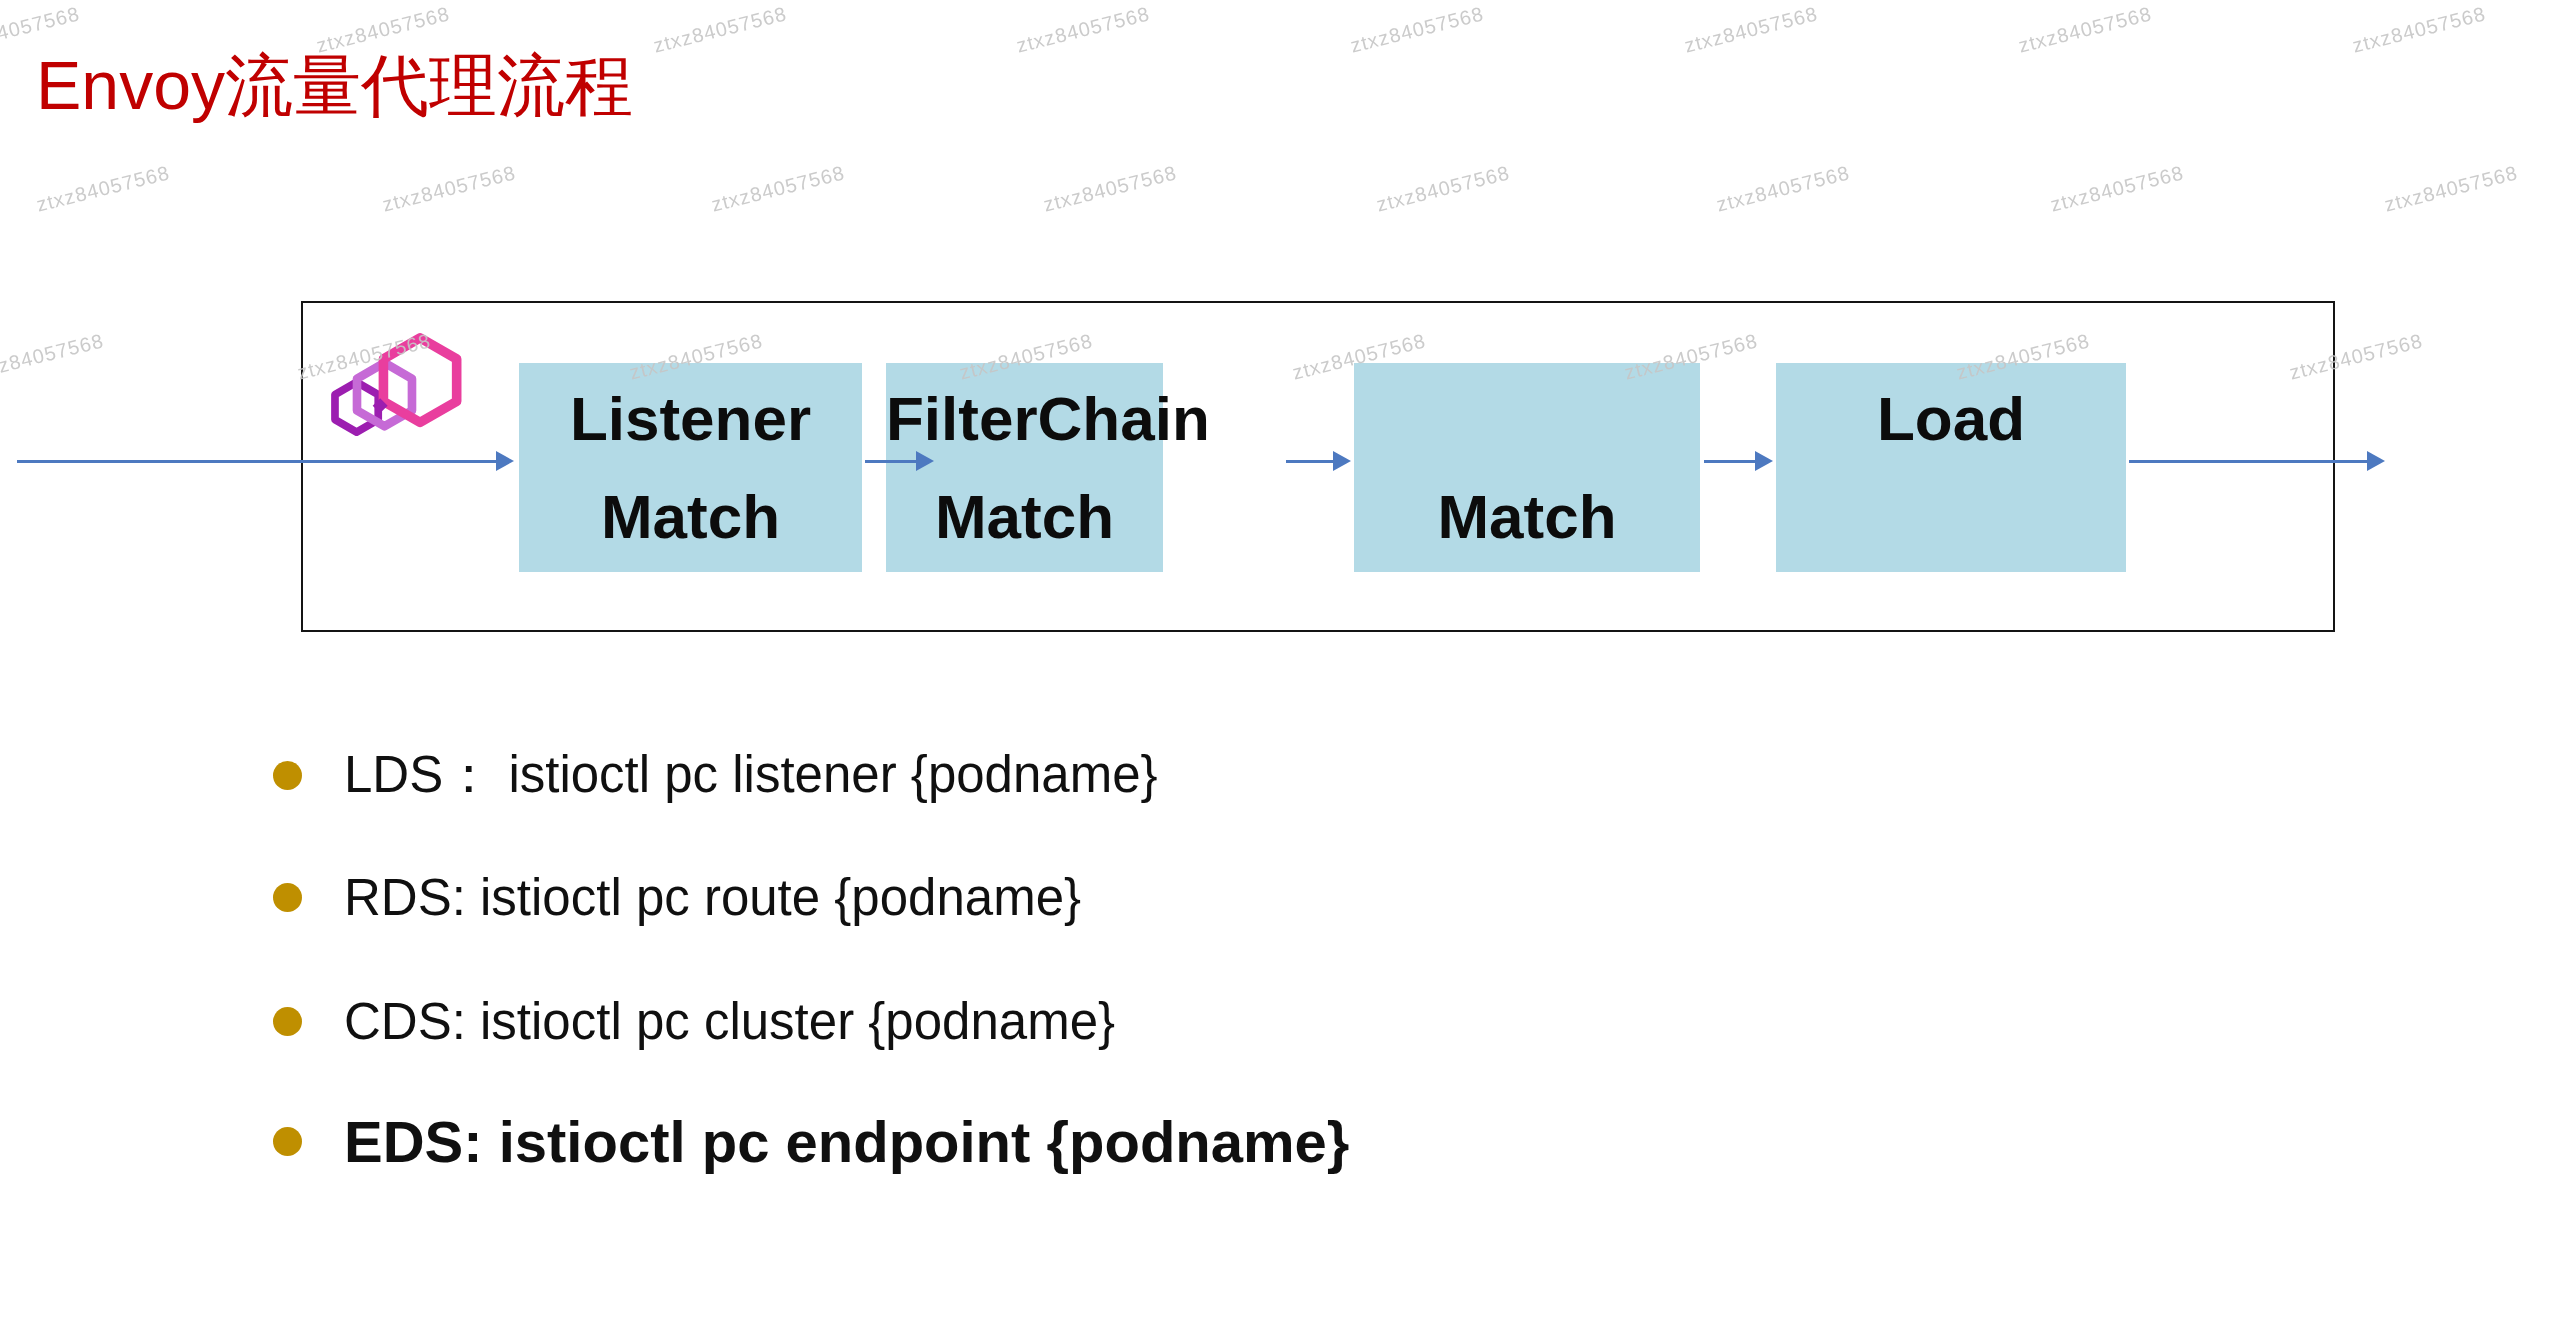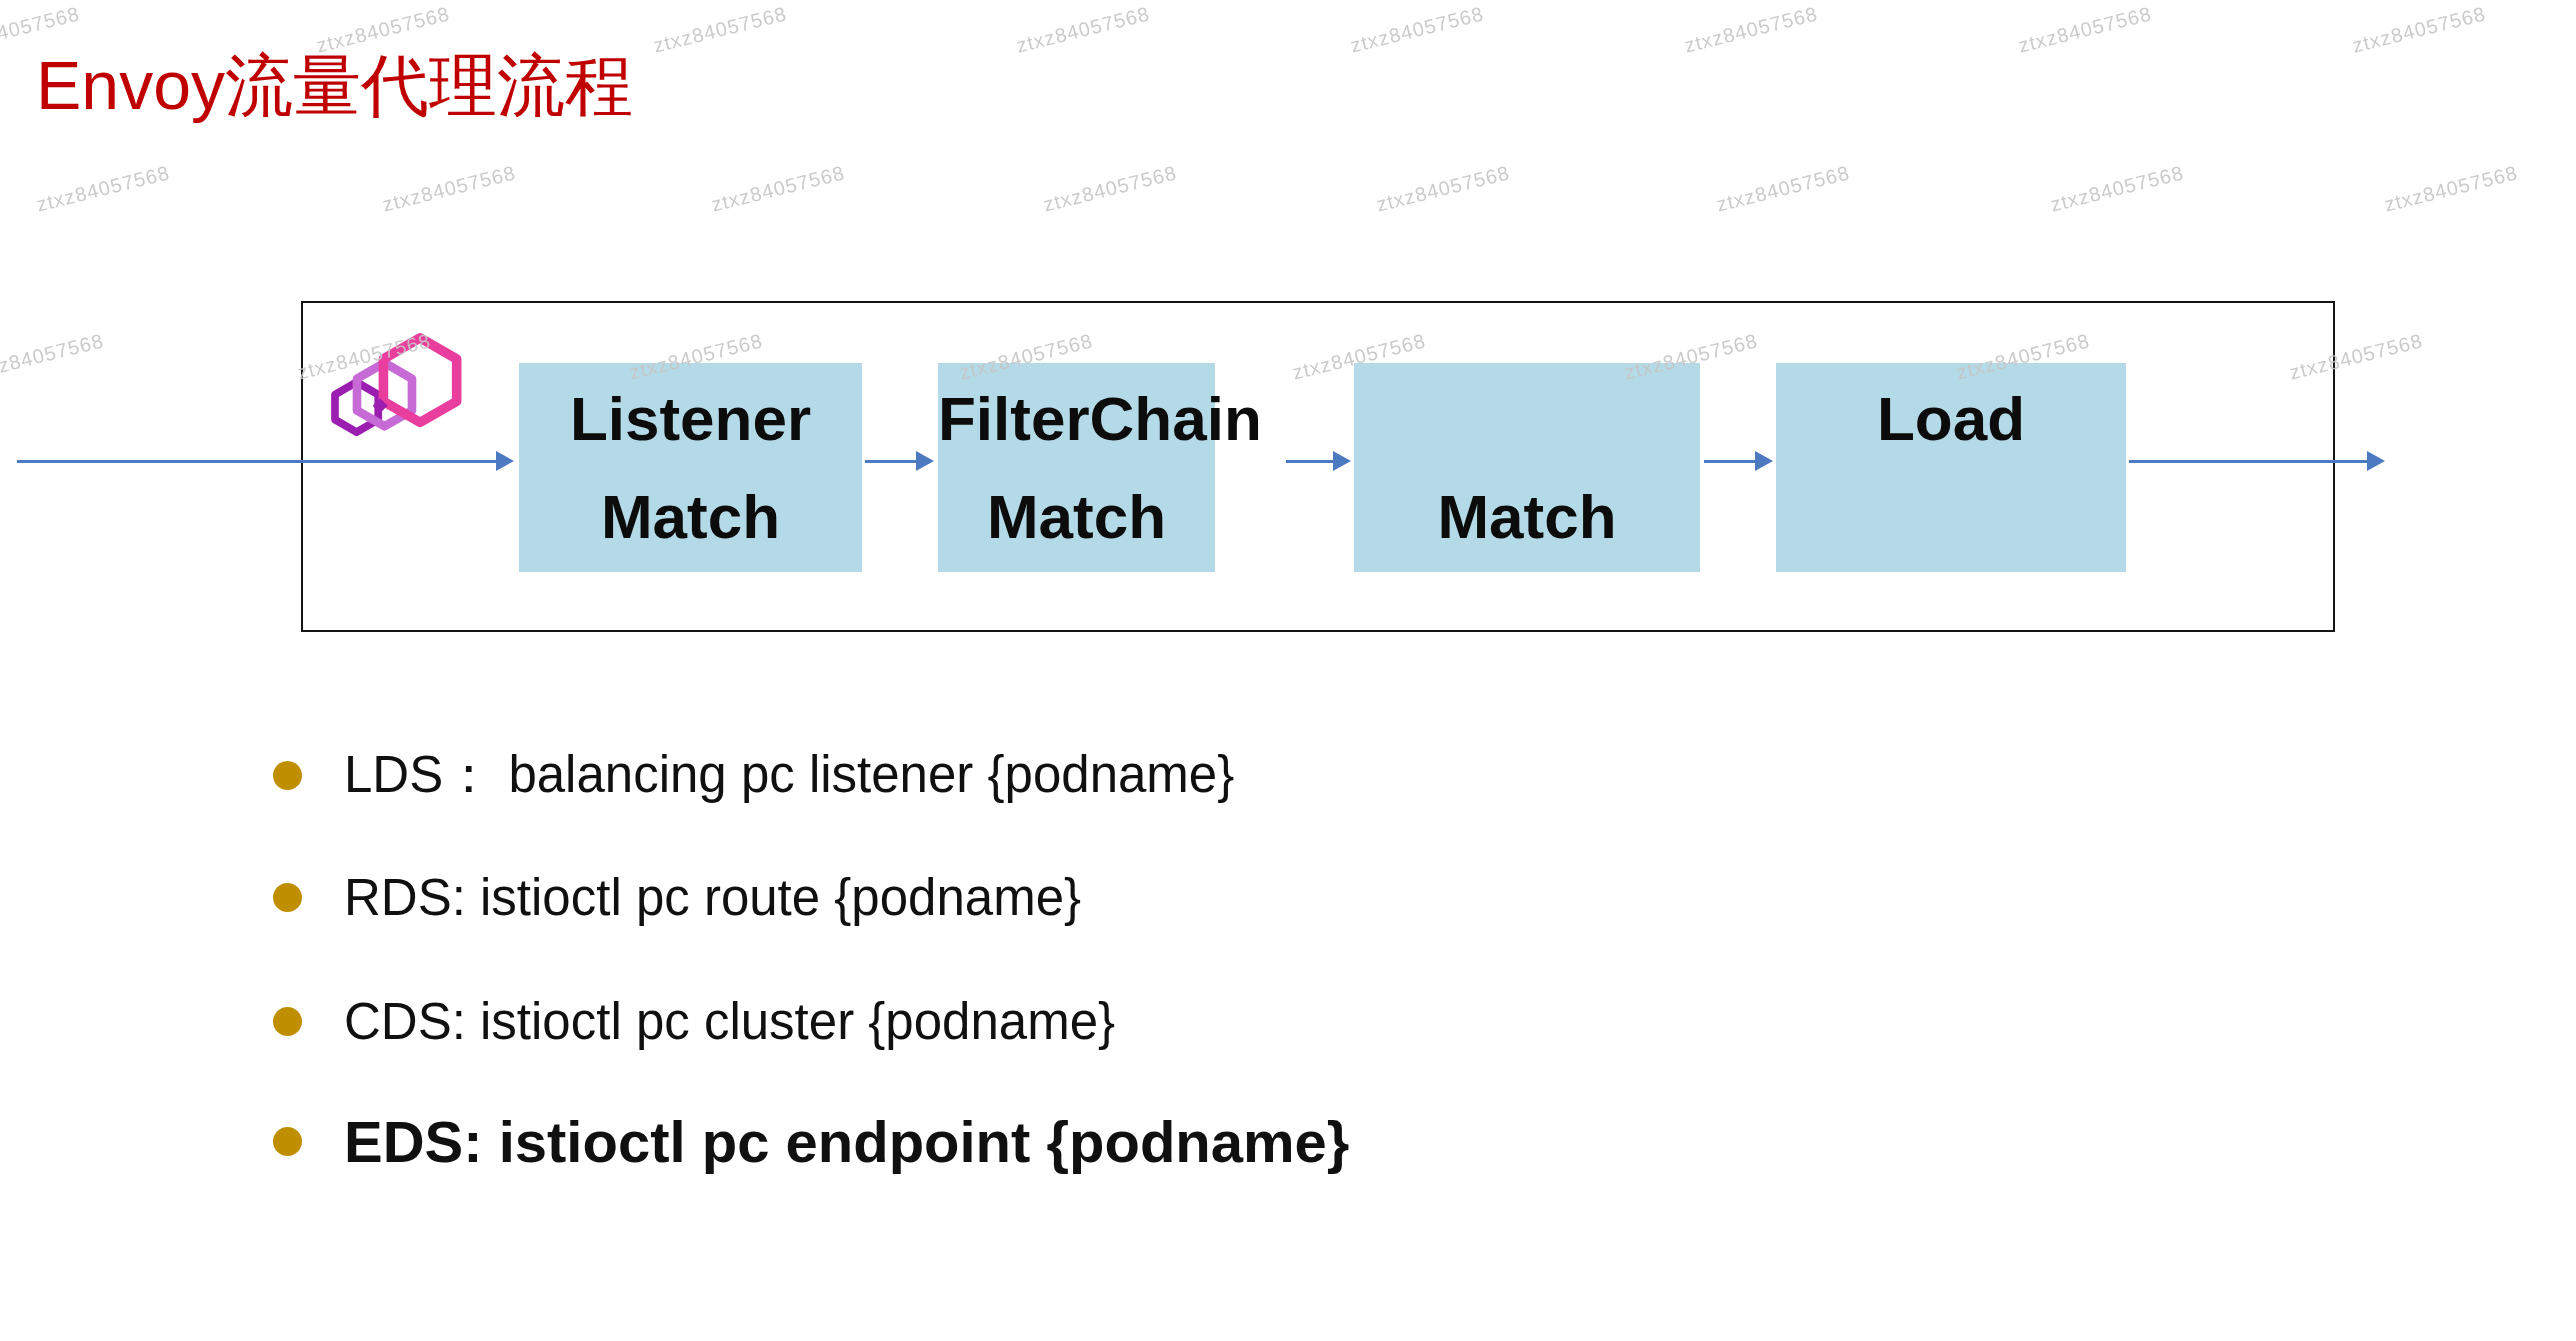--- a/index.html
+++ b/index.html
@@ -79,21 +79,21 @@
       <polygon points="65,34 36.4,50.5 36.4,83.5 65,100 93.6,83.5 93.6,50.5" style="stroke:var(--logo-orchid)" stroke-width="9"></polygon>
       <polygon points="102,8 63.9,30 63.9,74 102,96 140.1,74 140.1,30" style="stroke:var(--logo-pink)" stroke-width="10"></polygon>
     </g>
     <rect x="55" y="73" width="11" height="11" transform="rotate(45 60.5 78.5)" style="fill:var(--logo-purple)"></rect>
   </svg>
 
   <div class="flow-box" style="left:519px;width:343px">
     <span class="l1">Listener</span>
     <span class="l2">Match</span>
   </div>
-  <div class="flow-box" style="left:938px;width:277px">
+  <div class="flow-box" style="left:886px;width:277px">
     <span class="l1">FilterChain</span>
     <span class="l2">Match</span>
   </div>
   <div class="flow-box" style="left:1354px;width:346px">
     <span class="l2">Match</span>
   </div>
   <div class="flow-box" style="left:1776px;width:350px">
     <span class="l1">Load</span>
   </div>
 
@@ -113,21 +113,21 @@
     <i class="a-line"></i>
     <i class="a-head"></i>
   </div>
   <div class="arrow" style="left:2129px;width:256px">
     <i class="a-line"></i>
     <i class="a-head"></i>
   </div>
 
   <div class="bullet-row" style="top:742px">
     <span class="dot"></span>
-    <span class="btext">LDS：  balancing pc listener {podname}</span>
+    <span class="btext">LDS：  istioctl pc listener {podname}</span>
   </div>
   <div class="bullet-row" style="top:864px">
     <span class="dot"></span>
     <span class="btext">RDS: istioctl pc route {podname}</span>
   </div>
   <div class="bullet-row" style="top:988px">
     <span class="dot"></span>
     <span class="btext">CDS: istioctl pc cluster {podname}</span>
   </div>
   <div class="bullet-row big" style="top:1108px">

